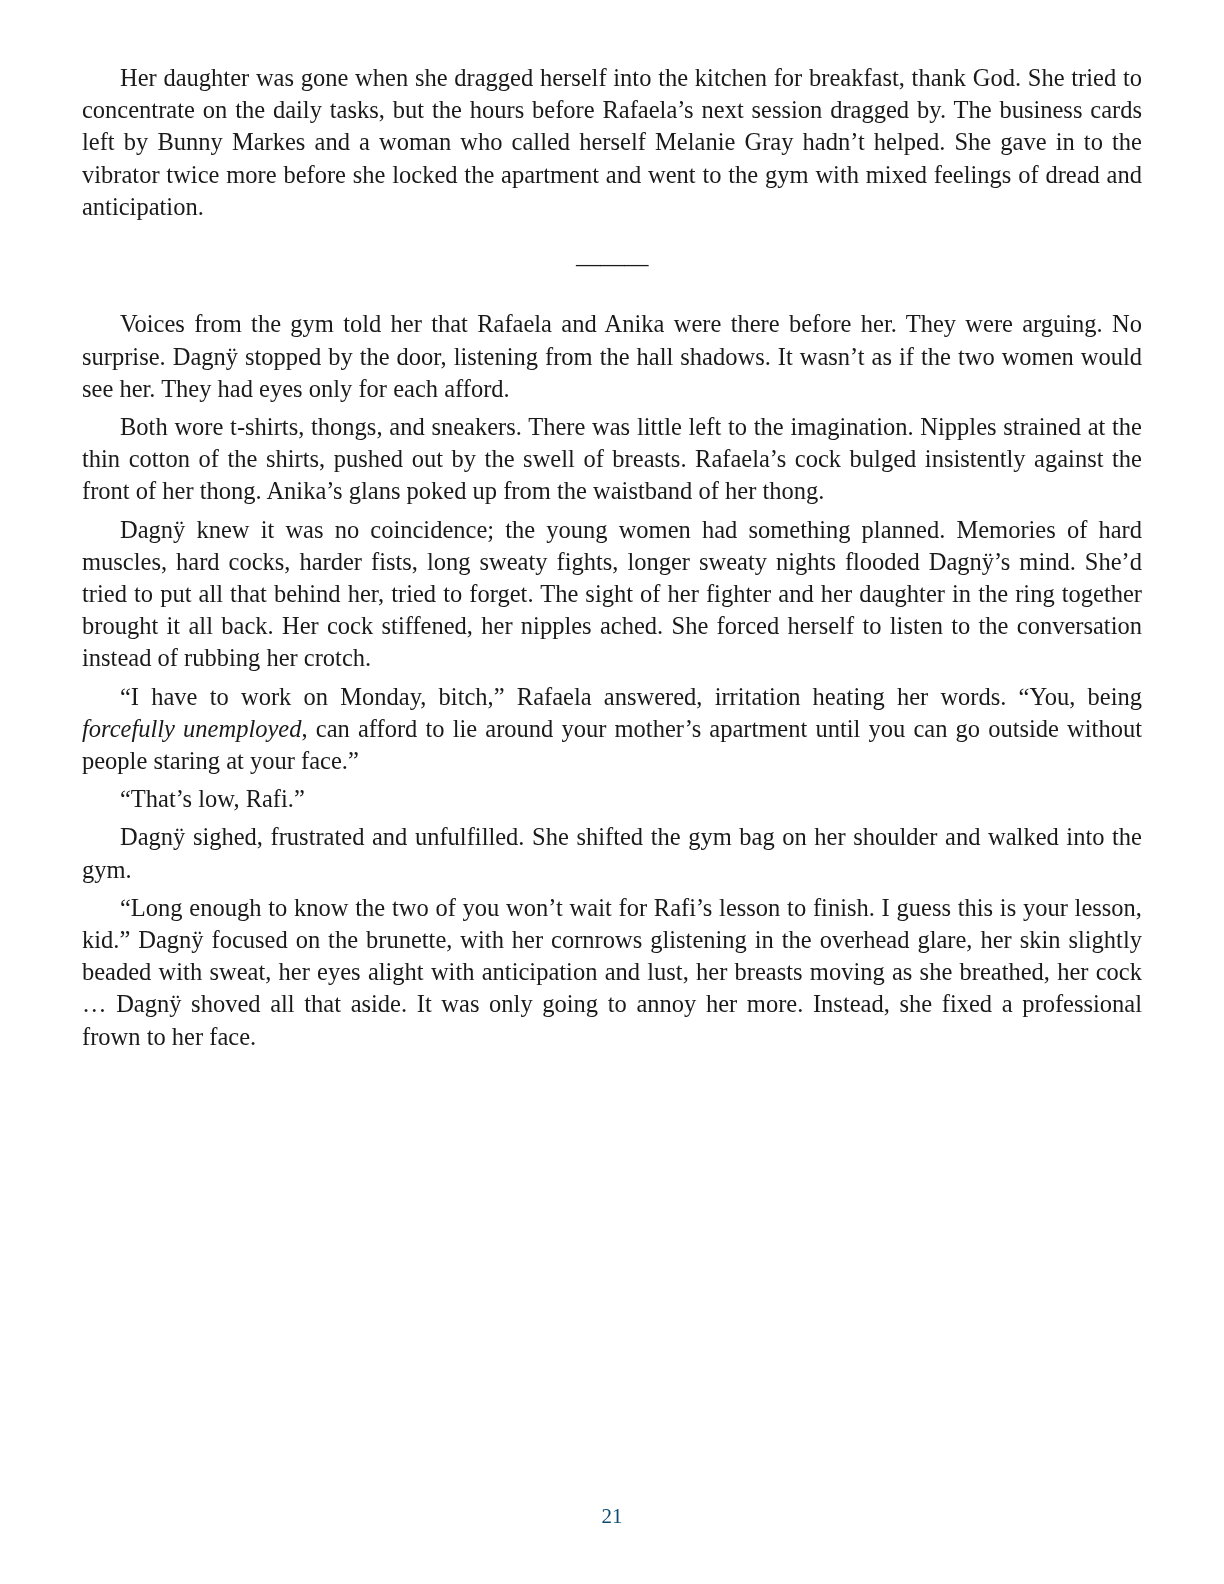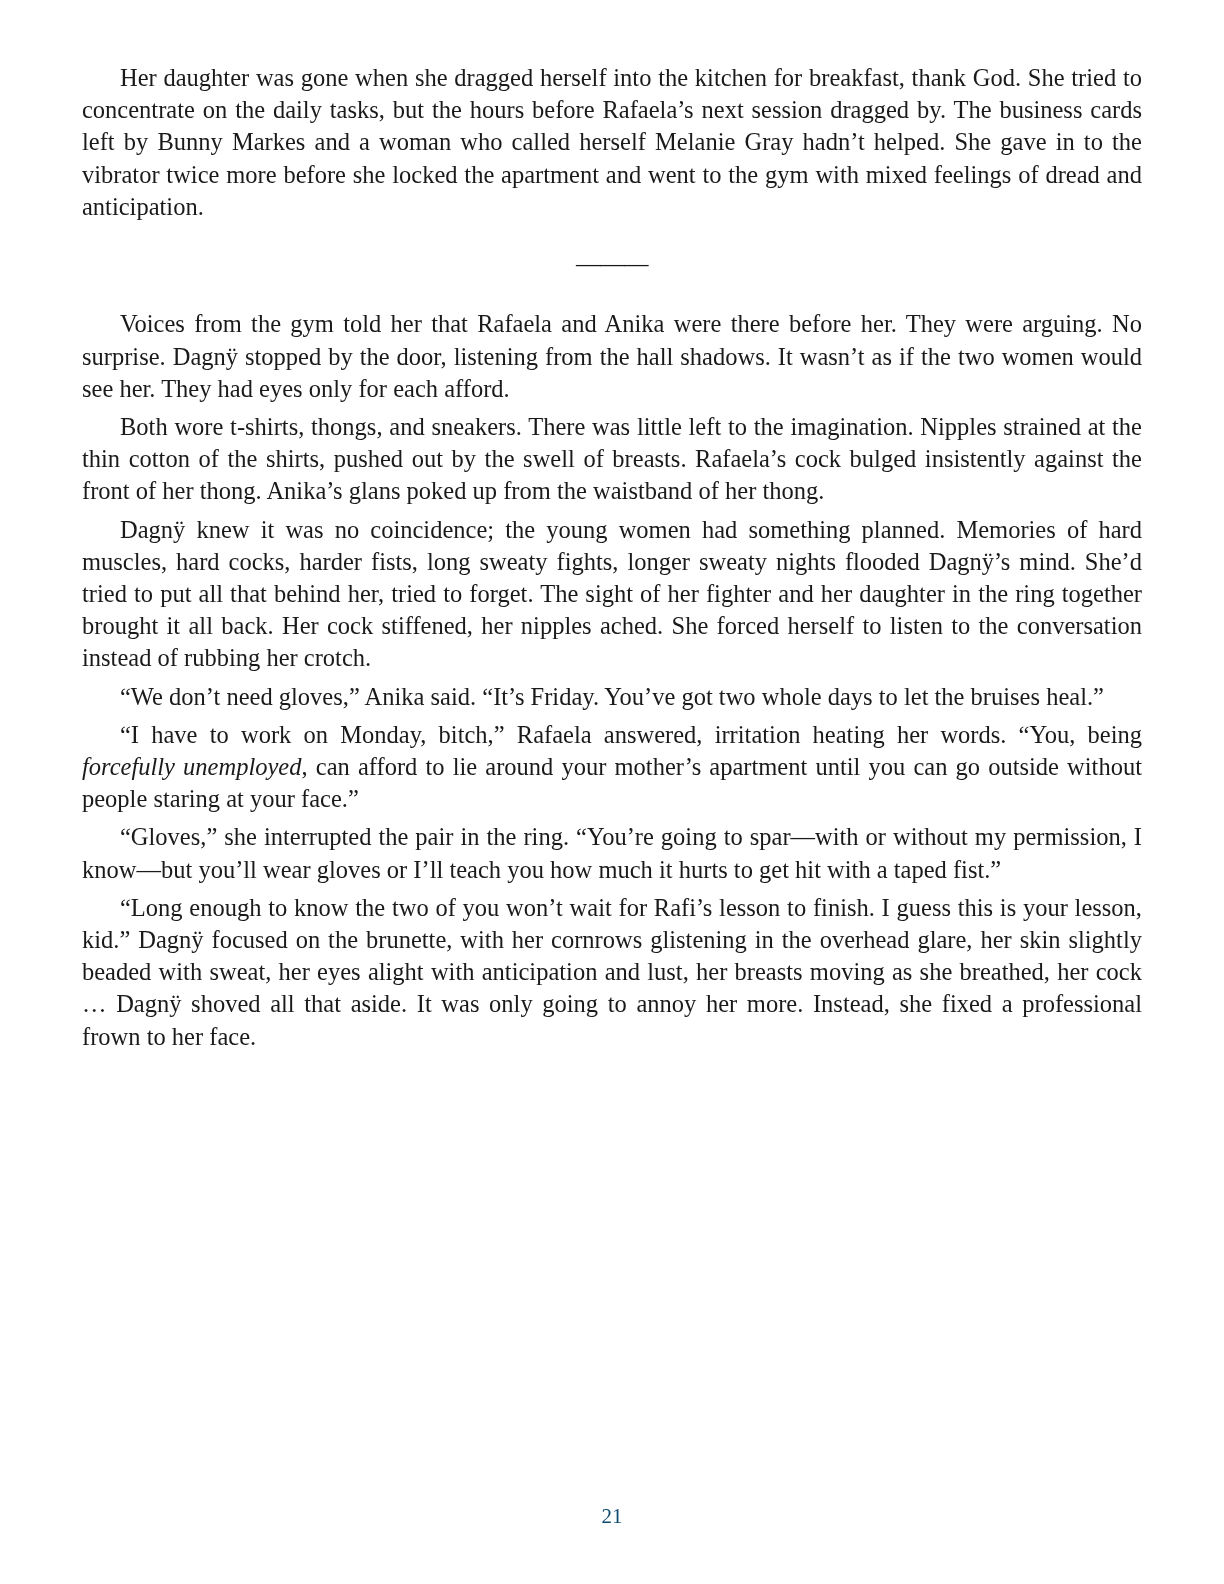--- a/index.html
+++ b/index.html
@@ -62,23 +62,23 @@
 <div class="page">
   <div class="text-block">
 
     <p class="para first">Her daughter was gone when she dragged herself into the kitchen for breakfast, thank God. She tried to concentrate on the daily tasks, but the hours before Rafaela’s next session dragged by. The business cards left by Bunny Markes and a woman who called herself Melanie Gray hadn’t helped. She gave in to the vibrator twice more before she locked the apartment and went to the gym with mixed feelings of dread and anticipation.</p>
 
     <div class="scene-break">———</div>
 
     <p class="para">Voices from the gym told her that Rafaela and Anika were there before her. They were arguing. No surprise. Dagnÿ stopped by the door, listening from the hall shadows. It wasn’t as if the two women would see her. They had eyes only for each afford.</p>
     <p class="para">Both wore t-shirts, thongs, and sneakers. There was little left to the imagination. Nipples strained at the thin cotton of the shirts, pushed out by the swell of breasts. Rafaela’s cock bulged insistently against the front of her thong. Anika’s glans poked up from the waistband of her thong.</p>
     <p class="para">Dagnÿ knew it was no coincidence; the young women had something planned. Memories of hard muscles, hard cocks, harder fists, long sweaty fights, longer sweaty nights flooded Dagnÿ’s mind. She’d tried to put all that behind her, tried to forget. The sight of her fighter and her daughter in the ring together brought it all back. Her cock stiffened, her nipples ached. She forced herself to listen to the conversation instead of rubbing her crotch.</p>
-    <p class="para">“We don’t need gloves,” Anika said. “It’s Friday. You’ve got two whole days to let the bruises heal.”</p>
 
     <p class="para"><span>“I have to work on Monday, bitch,” Rafaela answered, irritation heating her words. “You, being </span><em>forcefully unemployed</em><span>, can afford to lie around your mother’s apartment until you can go outside without people staring at your face.”</span></p>
 
-    <p class="para">“Gloves,” she interrupted the pair in the ring. “You’re going to spar—with or without my permission, I know—but you’ll wear gloves or I’ll teach you how much it hurts to get hit with a taped fist.”</p>
+    <p class="para">“That’s low, Rafi.”</p>
+    <p class="para">Dagnÿ sighed, frustrated and unfulfilled. She shifted the gym bag on her shoulder and walked into the gym.</p>
     <p class="para">“Long enough to know the two of you won’t wait for Rafi’s lesson to finish. I guess this is your lesson, kid.” Dagnÿ focused on the brunette, with her cornrows glistening in the overhead glare, her skin slightly beaded with sweat, her eyes alight with anticipation and lust, her breasts moving as she breathed, her cock … Dagnÿ shoved all that aside. It was only going to annoy her more. Instead, she fixed a professional frown to her face.</p>
 
   </div>
 
   <div class="folio">21</div>
 </div>
 
 </body></html>

